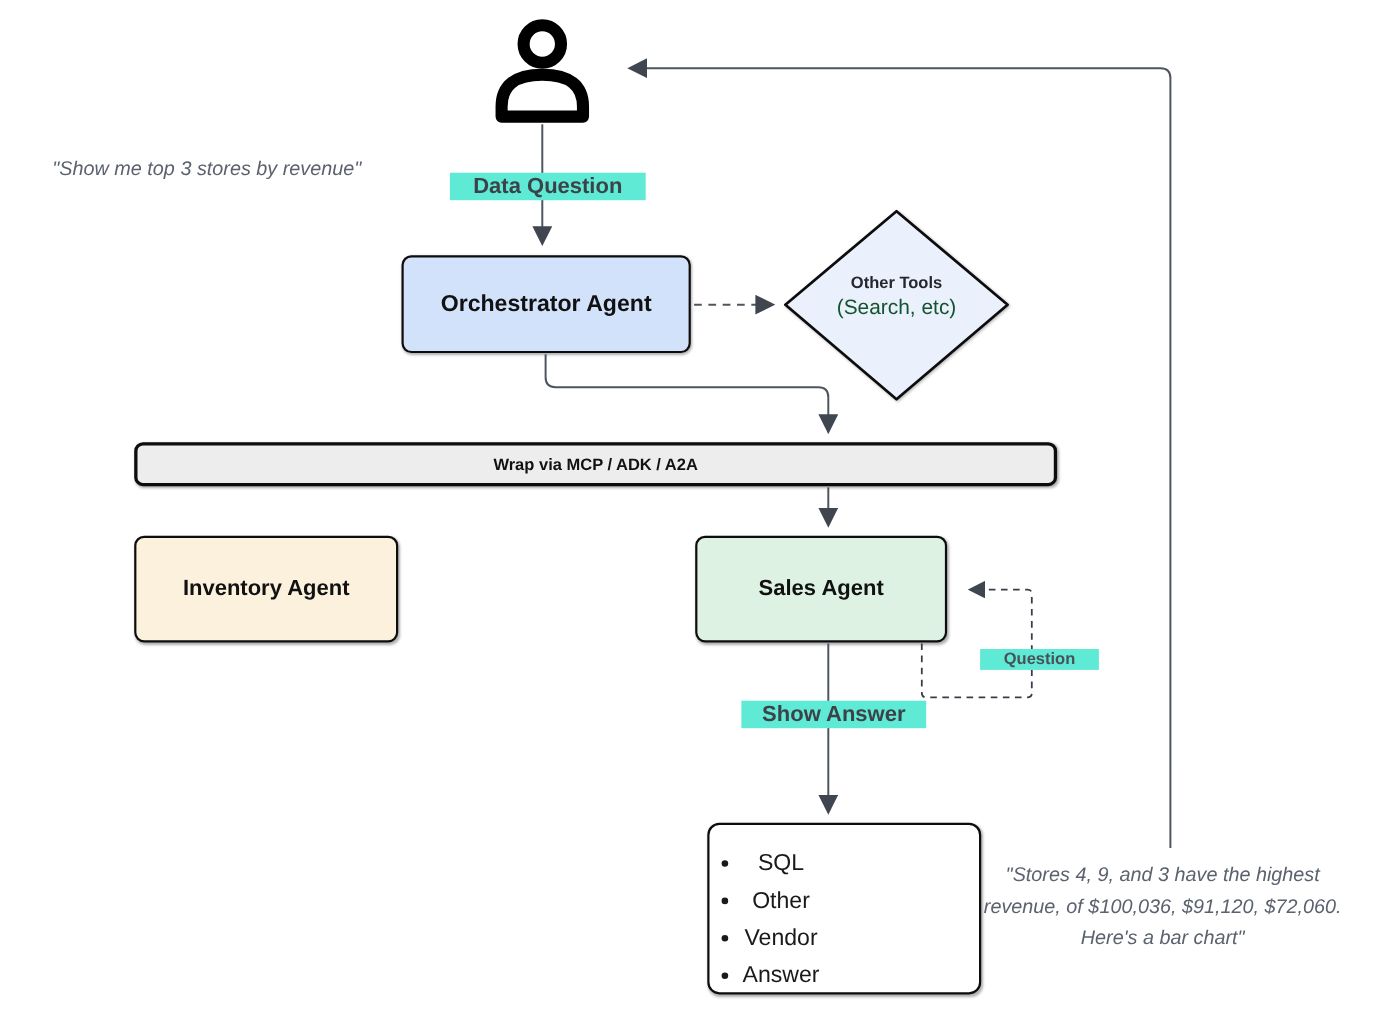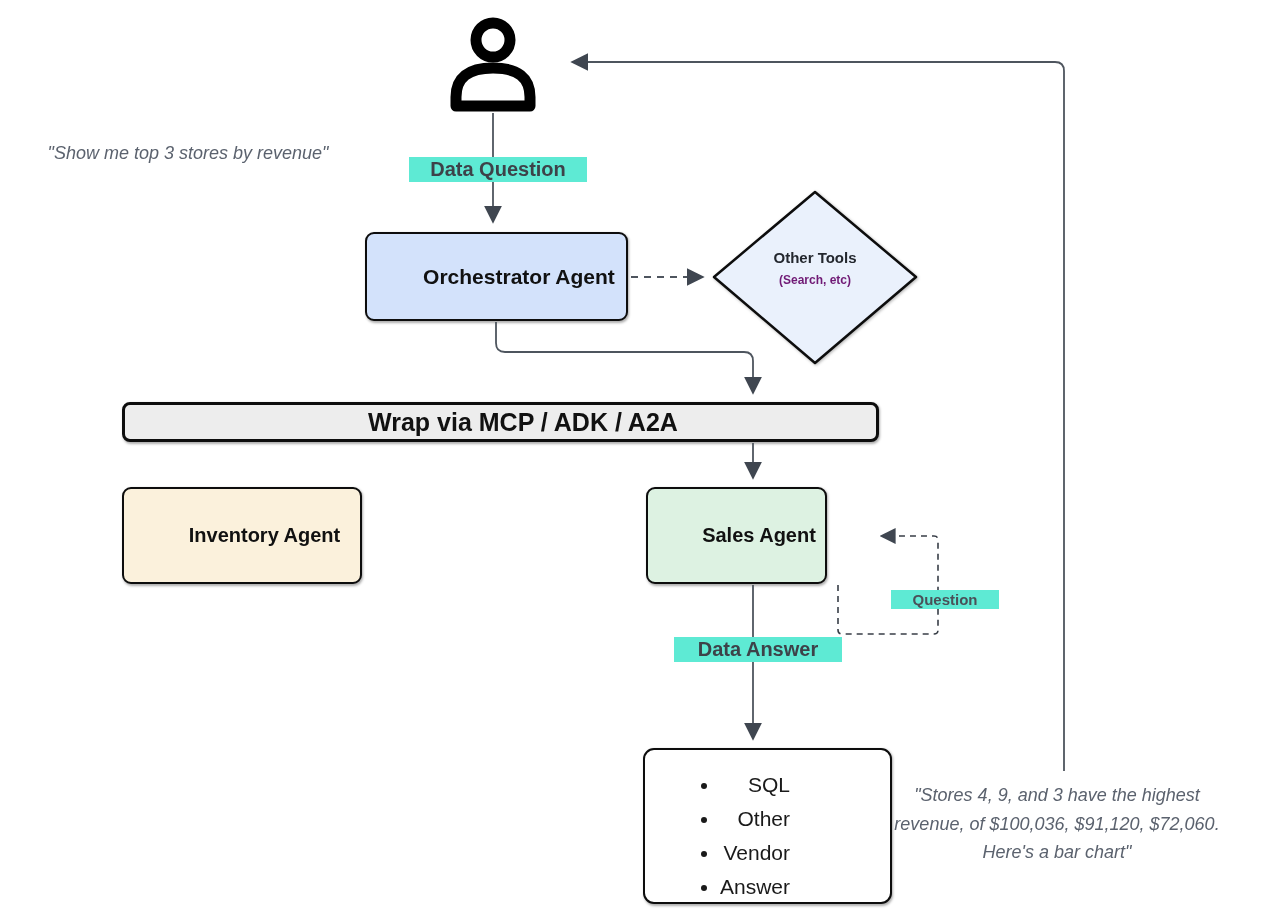--- a/index.html
+++ b/index.html
@@ -16,37 +16,37 @@
   }
   html,body{margin:0;padding:0;background:#ffffff;}
   body{font-family:"Liberation Sans",sans-serif;}
   .canvas{
     position:relative;width:1264px;height:918px;background:#fff;overflow:hidden;
   }
   .node{
     position:absolute;display:flex;align-items:center;justify-content:center;
     border:2.5px solid var(--border-color);border-radius:9px;
     box-shadow:1px 1.5px 2.5px rgba(0,0,0,.32);
-    font-weight:700;color:#111;box-sizing:border-box;text-align:right;padding-left:45px;
+    font-weight:700;color:#111;box-sizing:border-box;text-align:center;
   }
   .orchestrator{left:365px;top:232px;width:263px;height:89px;background:var(--orchestrator-fill);font-size:21px;}
-  .wrapbar{left:122px;top:402px;width:757px;height:40px;background:var(--bar-fill);font-size:25px;border-width:3px;border-radius:8px;}
+  .wrapbar{left:122px;top:402px;width:839px;height:40px;background:var(--bar-fill);font-size:15px;border-width:3px;border-radius:8px;}
   .agent{width:240px;height:97px;background:var(--agent-fill);font-size:20px;top:487px;}
   .inventory{left:122px;}
   .vendor{left:386px;}
-  .sales{left:646px;width:181px;background:var(--sales-fill);}
+  .sales{left:632px;width:229px;background:var(--sales-fill);}
   .outputbox{left:643px;top:748px;width:249px;height:156px;background:#fff;border-radius:11px;align-items:flex-start;justify-content:flex-start;font-weight:400;}
   .outputbox ul{margin:14px 0 0 6px;padding-left:24px;font-size:21px;color:#1a1a1a;}
   .outputbox li{margin:8px 0;line-height:26px;}
   .diamond-text{
     position:absolute;left:735px;top:247px;width:160px;text-align:center;z-index:3;
     color:#23272e;pointer-events:none;
   }
   .diamond-text .t1{font-weight:700;font-size:15px;line-height:22px;}
-  .diamond-text .t2{font-weight:700;font-size:12px;line-height:22px;color:#701a75;}
+  .diamond-text .t2{font-weight:400;font-size:19px;line-height:22px;color:#14532d;}
   .flow-label{
     position:absolute;z-index:3;background:#5eead4;padding:1px 6px;
     font-weight:700;color:var(--label-color);text-align:center;
   }
   .lbl-question{left:409px;top:157px;width:166px;font-size:20px;}
   .lbl-answer{left:674px;top:637px;width:156px;font-size:20px;}
   .lbl-reasoning{left:891px;top:590px;width:96px;font-size:15px;color:#4a5058;}
   .quote{
     position:absolute;font-style:italic;color:var(--quote-color);
     text-align:center;white-space:pre-line;
@@ -118,16 +118,16 @@
 
     <path d="M1064 771 V71 Q1064 62 1055 62 H573" stroke="#4e555e" stroke-width="1.8" fill="none" marker-end="url(#ah)"></path>
   </svg>
 
   <div class="diamond-text">
     <div class="t1">Other Tools</div>
     <div class="t2">(Search, etc)</div>
   </div>
 
   <div class="flow-label lbl-question">Data Question</div>
-  <div class="flow-label lbl-answer">Data Answer</div>
+  <div class="flow-label lbl-answer">Show Answer</div>
   <div class="flow-label lbl-reasoning">Question</div>
 
 </div>
 
 </body></html>

